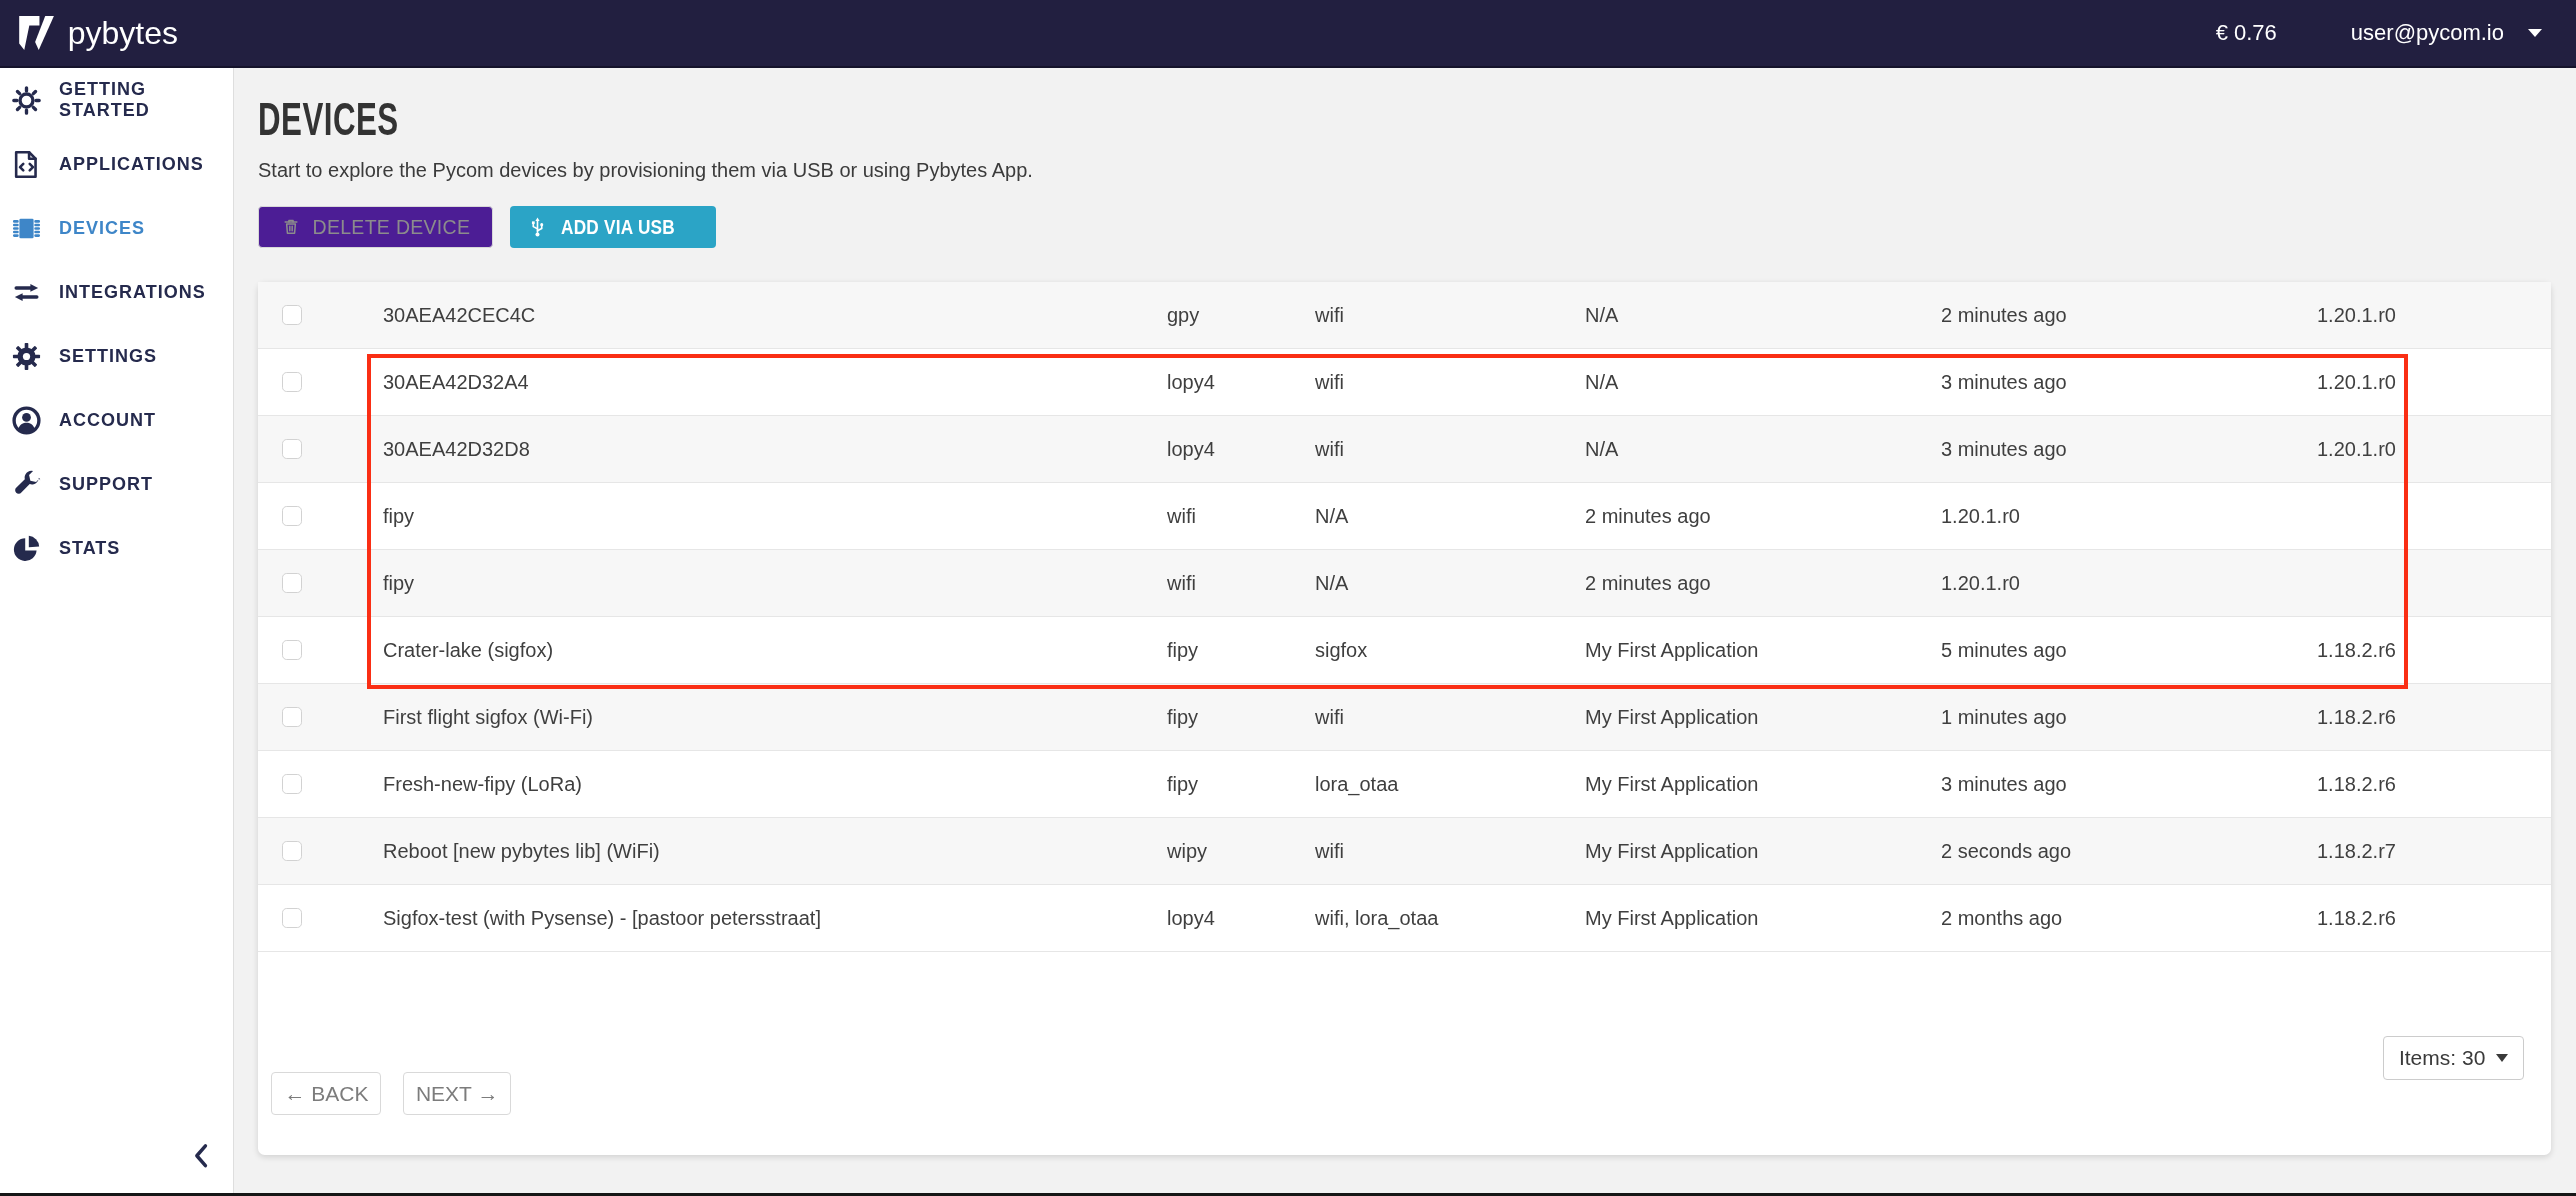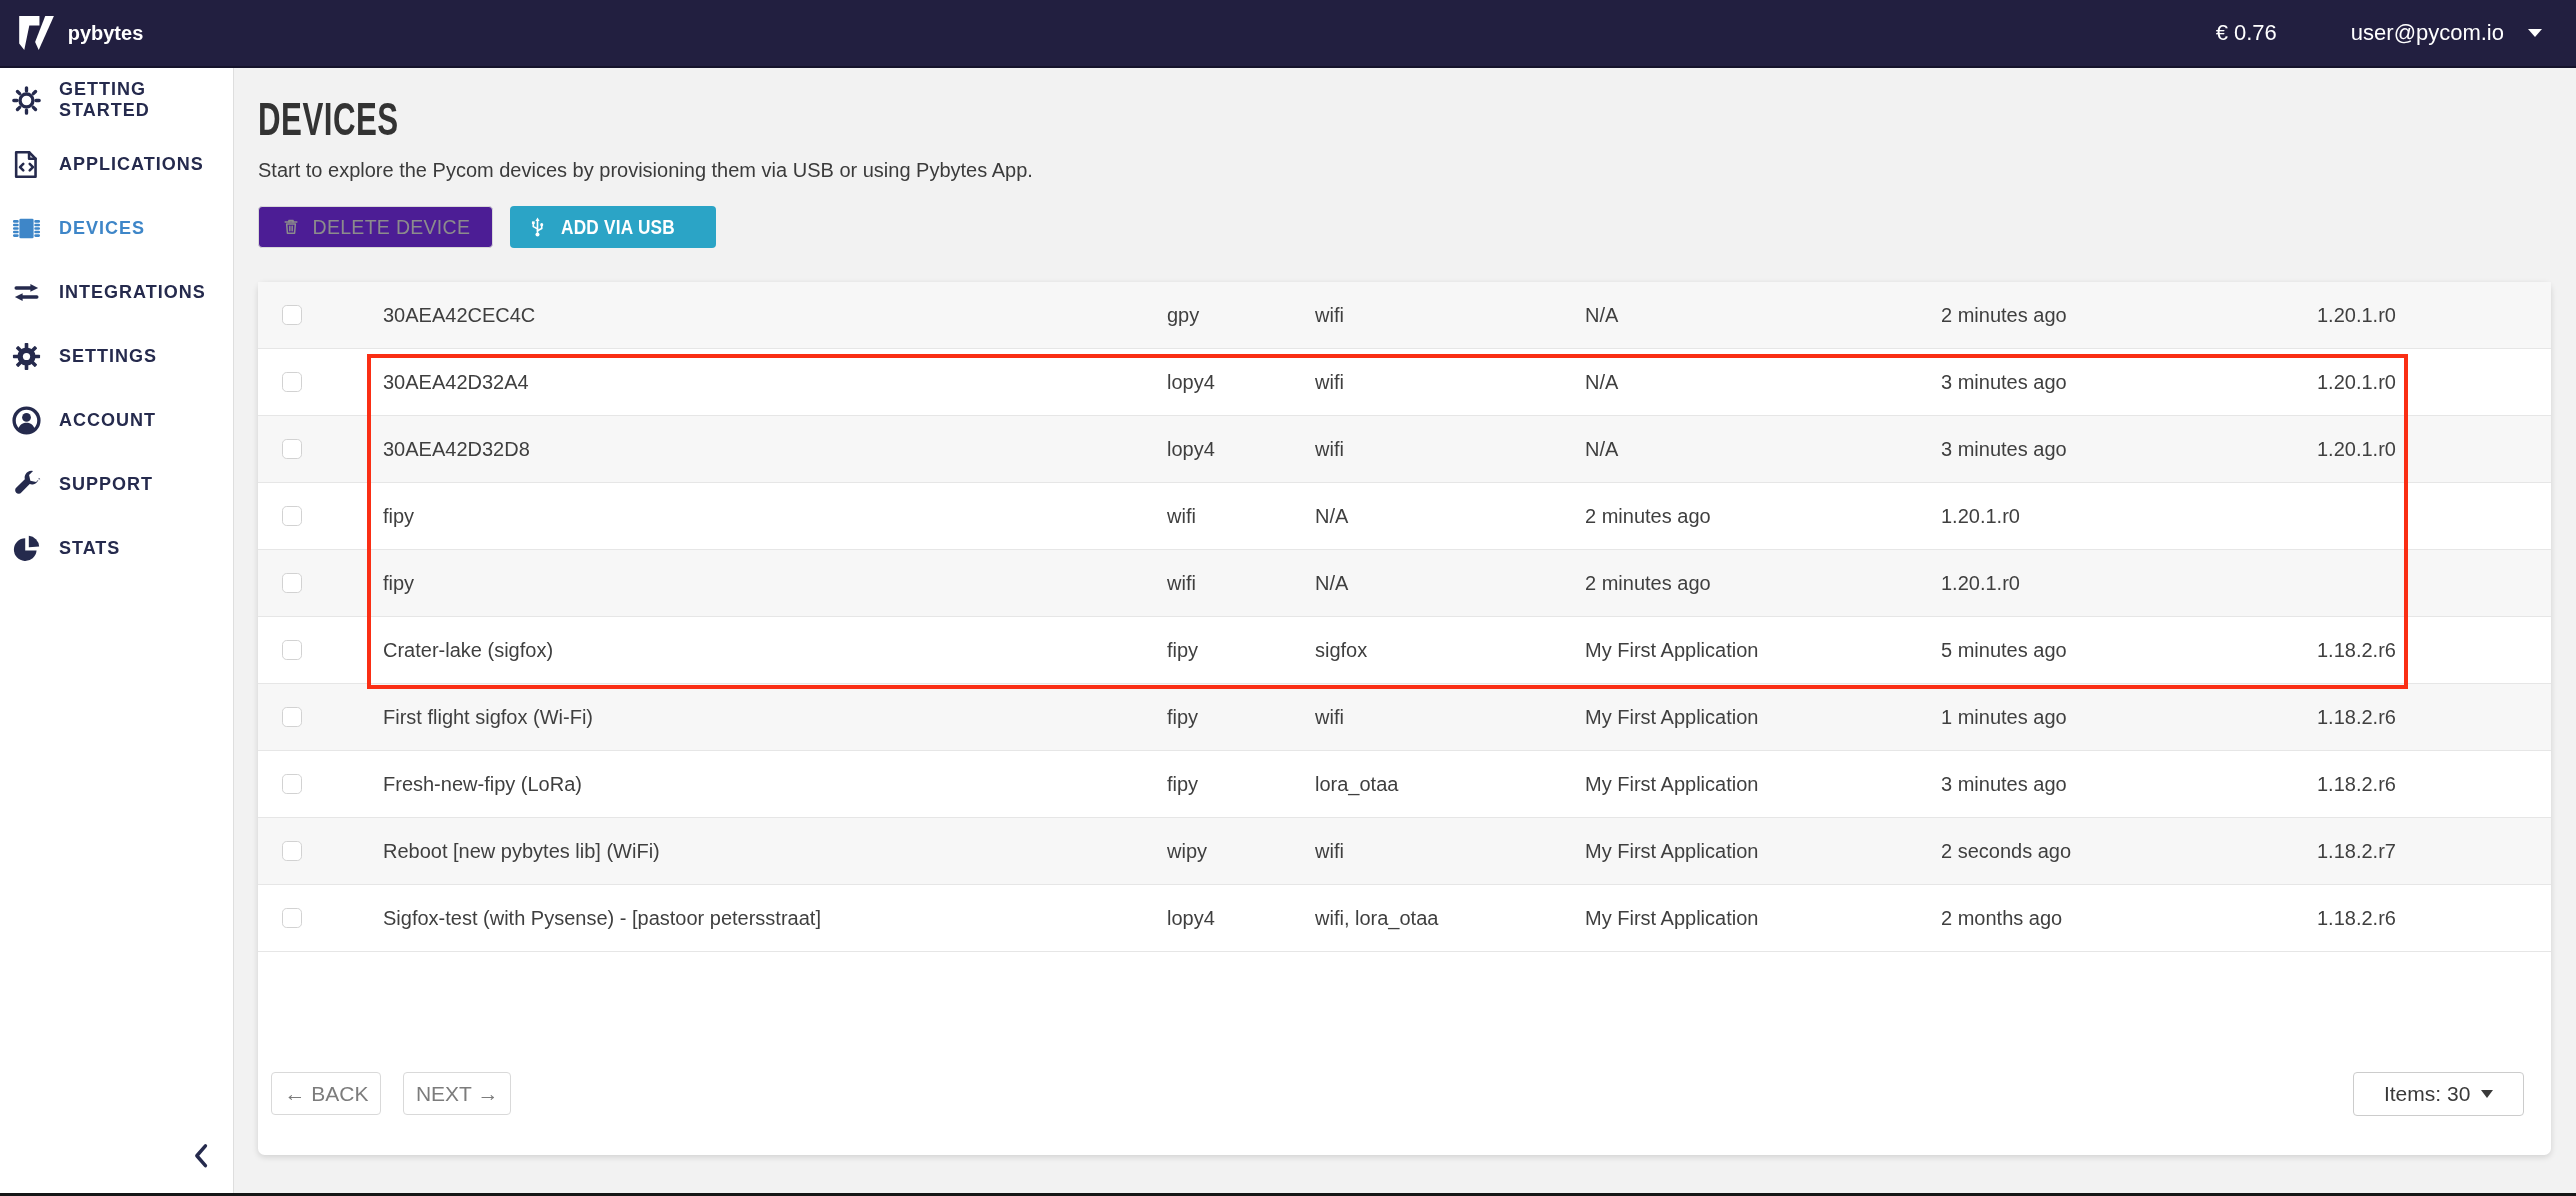--- a/index.html
+++ b/index.html
@@ -7,21 +7,21 @@
     width:2576px;height:1196px;position:relative;overflow:hidden;
     background:#f2f2f2;font-family:"Liberation Sans",sans-serif;color:#3f3f3f;
   }
   
   .topbar{
     position:absolute;left:0;top:0;width:2576px;height:68px;
     background:#221f40;border-bottom:2px solid #15132b;
     display:flex;align-items:center;box-sizing:border-box;padding:0 34px 0 19px;
   }
   .brand{display:flex;align-items:center;gap:10.7px;}
-  .brand-text{color:#ffffff;font-size:20px;font-weight:700;letter-spacing:0px;}
+  .brand-text{color:#ffffff;font-size:32px;font-weight:400;letter-spacing:0px;}
   .topbar-spacer{flex:1;}
   .balance{color:#ffffff;font-size:22px;margin-right:74px;}
   .usermenu{display:flex;align-items:center;gap:24px;color:#ffffff;font-size:22px;cursor:pointer;}
   .caret-down{width:0;height:0;border-left:7.4px solid transparent;border-right:7.4px solid transparent;border-top:8.7px solid #ffffff;}
   
   .sidebar{
     position:absolute;left:0;top:68px;width:234px;bottom:0;background:#ffffff;
     border-right:1.3px solid #dedede;box-sizing:border-box;
   }
   .nav-item{
@@ -67,21 +67,21 @@
   }
   .highlight-box{
     position:absolute;left:109px;top:72px;width:2041px;height:335px;
     border:4.7px solid #fa2e14;box-sizing:border-box;pointer-events:none;z-index:5;
   }
   
   .pager{position:absolute;left:13.4px;top:790px;display:flex;gap:21.5px;}
   .pg-btn{height:43px;padding:0 12px;background:#ffffff;border:1.3px solid #d9d9d9;border-radius:4px;
           color:#7c7c7c;font-size:21px;display:inline-flex;align-items:center;cursor:pointer;box-sizing:border-box;}
   .items-select{
-    position:absolute;right:27px;top:790px;height:44px;padding:0 30px;background:#ffffff;
+    position:absolute;right:27px;top:754px;height:44px;padding:0 15px;background:#ffffff;
     border:1.3px solid #cccccc;border-radius:4px;color:#3a3a3a;font-size:21px;
     display:inline-flex;align-items:center;gap:10.7px;cursor:pointer;box-sizing:border-box;
   }
   .items-select .caret-down{border-top-color:#3a3a3a;border-left-width:6.7px;border-right-width:6.7px;border-top-width:8px;}
   .window-edge{position:absolute;left:0;bottom:0;width:100%;height:2.7px;background:#161616;}
   svg{display:block;}
 </style>
 </head>
 <body>
 

